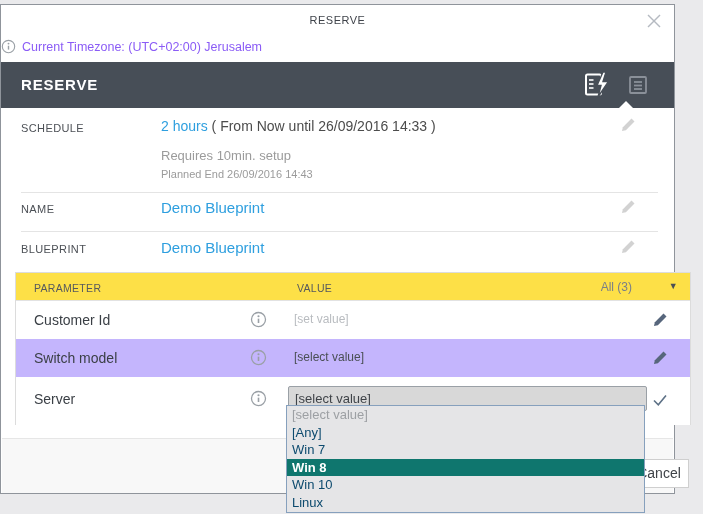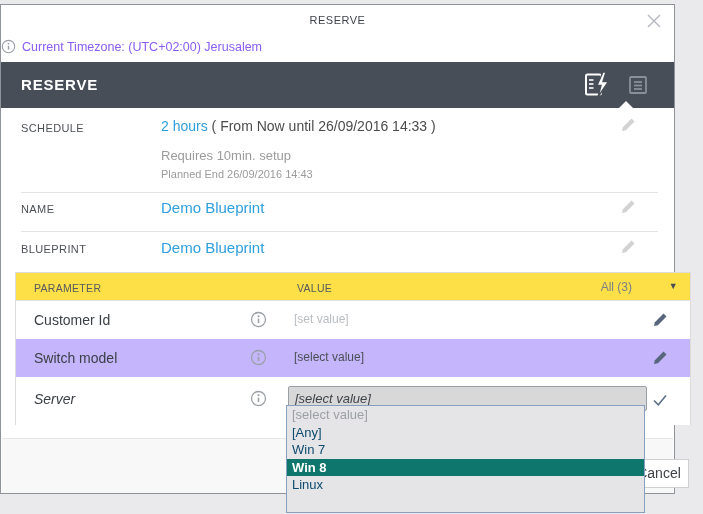--- a/index.html
+++ b/index.html
@@ -61,21 +61,21 @@
     background: #fde047; border-bottom: 1px solid #e2e2e2;
     font-size: 10.5px; color: #56595e; letter-spacing: .3px;
   }
   .th-param { position: absolute; left: 18px; top: 9px; }
   .th-value { position: absolute; left: 281px; top: 9px; }
   .th-filter { position: absolute; right: 58px; top: 7px; font-size: 12px; color: #7a7f88; letter-spacing: 0; cursor: pointer; }
   .th-filter-caret { position: absolute; right: 12px; top: 8px; font-size: 9px; color: #4a4f55; cursor: pointer; }
   .trow { position: absolute; left: 0; right: 0; }
   .trow-1 { top: 28px; height: 38px; background: #ffffff; text-align: right; }
   .trow-2 { top: 66px; height: 38px; background: #c4b5fd; }
-  .trow-3 { top: 104px; height: 48px; background: #ffffff; font-style: italic; }
+  .trow-3 { top: 104px; height: 48px; background: #ffffff; }
   .td-name { position: absolute; left: 18px; top: 11px; font-size: 14px; color: #3a3f45; }
   .trow-3 .td-name { top: 14px; }
   .info-ic { position: absolute; left: 234px; top: 10px; width: 17px; height: 17px; cursor: pointer; }
   .trow-3 .info-ic { top: 13px; }
   .td-value { position: absolute; left: 278px; top: 11px; font-size: 12px; }
   .val-placeholder { color: #b9bcc0; }
   .val-dark { color: #4a4f55; }
   .td-action { position: absolute; right: 22px; top: 11px; }
   .trow-3 .td-action { top: 15px; }
   .check-ic { width: 16px; height: 16px; cursor: pointer; }
@@ -240,15 +240,16 @@
 
     <div class="footer-zone"></div>
     <div class="cancel-btn">Cancel</div>
   </div>
 
   <div class="dropdown">
     <div class="opt opt-muted">[select value]</div>
     <div class="opt">[Any]</div>
     <div class="opt">Win 7</div>
     <div class="opt opt-selected">Win 8</div>
+    <div class="opt">Win 10</div>
     <div class="opt">Linux</div>
   </div>
 </div>
 
 </body></html>

